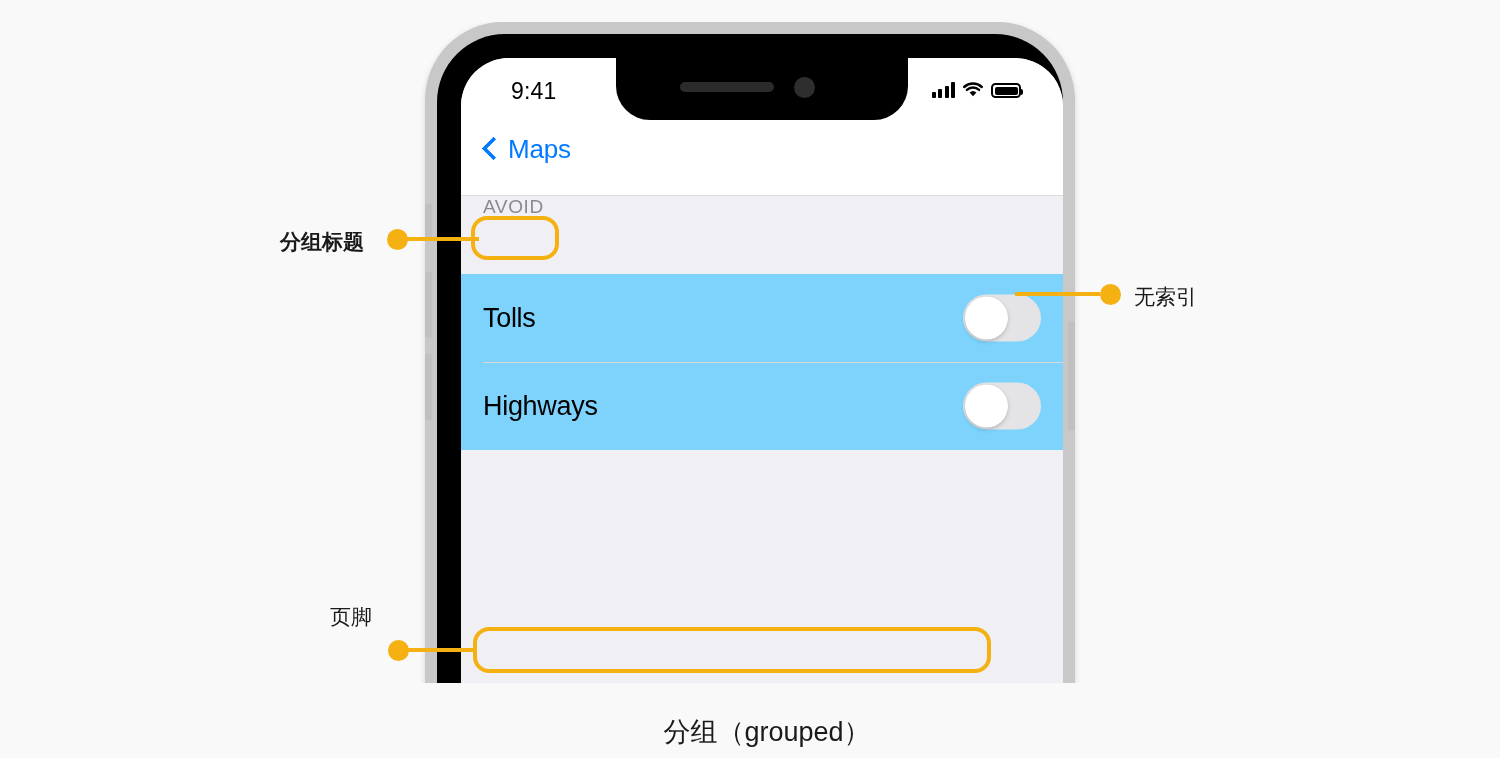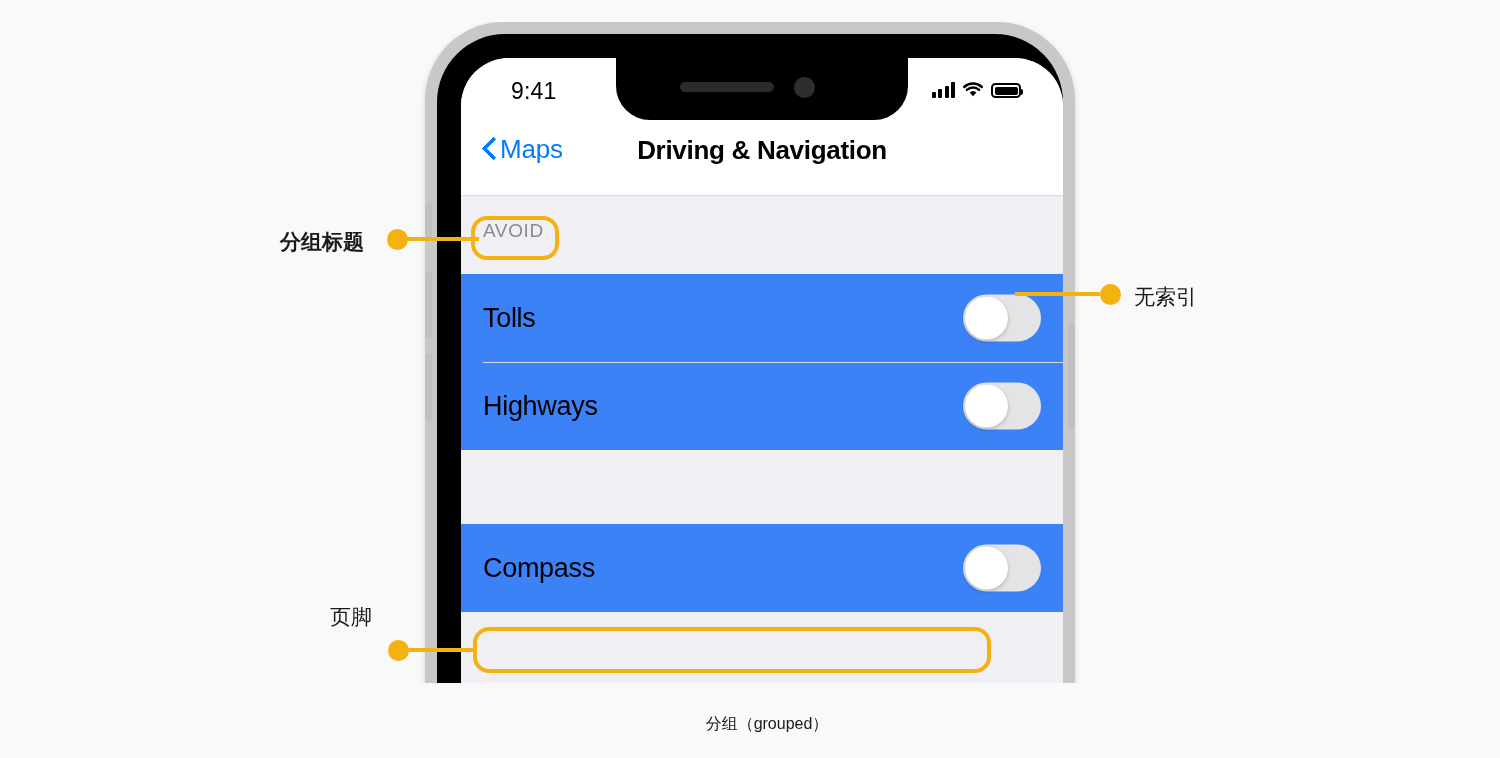--- a/index.html
+++ b/index.html
@@ -111,21 +111,21 @@
   .batt span{ display:block; width:100%; height:100%; background:#000; border-radius:2px;}
 
   
   .navbar{
     position:absolute; top:62px; left:0; right:0; height:76px;
     background:#fff;
     border-bottom:1px solid #dcdce0;
   }
   .nav-back{
     position:absolute; left:20px; top:14px;
-    display:flex; align-items:center; gap:4px;
+    display:flex; align-items:center; gap:12px;
     color:#007aff; cursor:pointer;
   }
   .chev{ width:15px; height:26px; position:relative; }
   .chev::before{
     content:""; position:absolute; left:4px; top:3px;
     width:13px; height:13px;
     border-left:4.5px solid #007aff;
     border-bottom:4.5px solid #007aff;
     transform:rotate(45deg);
     border-radius:1px;
@@ -138,34 +138,34 @@
     letter-spacing:-0.3px;
   }
 
   
   .table{
     position:absolute; top:138px; left:0; right:0; bottom:0;
     background:#efeff4;
   }
   .sec-header{
     height:74px;
-    display:flex; align-items:center;
+    display:flex; align-items:flex-start;
     padding:0 0 8px 22px;
   }
   .sec-header-txt{
     font-size:19px; color:#8a8a8e; letter-spacing:0.6px;
   }
   .sec-header.first{ height:78px; }
   .cells{ background:#fff; }
   .cell{
     position:relative;
     height:88px;
     display:flex; align-items:center;
     padding-left:22px; padding-right:22px;
-    background:#3b82f6;
+    background:#7dd3fc;
   }
   .cell + .cell::before{
     content:"";
     position:absolute; left:22px; right:0; top:0;
     height:1px; background:#d8d8dc;
   }
   .cell-label{
     font-size:27px; color:#000; letter-spacing:-0.3px;
   }
   .switch{
@@ -203,21 +203,21 @@
     border:4px solid #f5b112;
     border-radius:16px;
     background:transparent;
   }
 
   
   .caption{
     position:absolute;
     left:0; right:0; top:714px;
     text-align:center;
-    font-size:16px; color:#1a1a1a;padding-left:34px;
+    font-size:27px; color:#1a1a1a;padding-left:34px;
   }
 </style>
 </head>
 <body>
 
 <div class="phone-wrap">
   <div class="phone-outer">
 
     <div class="btn-side btn-mute"></div>
     <div class="btn-side btn-volup"></div>
@@ -252,21 +252,20 @@
                 <span></span>
               </div>
           </div>
         </div>
 
         <div class="navbar">
           <div class="nav-back">
             <span class="chev"></span>
             <span class="nav-back-label">Maps</span>
           </div>
-          <div class="nav-title">Driving &amp; Navigation</div>
         </div>
 
         <div class="table">
 
           <div class="sec-header first">
             <span class="sec-header-txt">AVOID</span>
           </div>
           <div class="cells">
             <div class="cell">
               <span class="cell-label">Tolls</span>
@@ -276,29 +275,20 @@
             </div>
             <div class="cell">
               <span class="cell-label">Highways</span>
               <span class="switch">
                 <span class="knob"></span>
               </span>
             </div>
           </div>
 
           <div class="sec-gap"></div>
-          <div class="cells">
-            <div class="cell">
-              <span class="cell-label">Compass</span>
-              <span class="switch">
-                <span class="knob"></span>
-              </span>
-            </div>
-
-          </div>
 
         </div>
       </div>
     </div>
   </div>
 </div>
 
 <div class="ann-layer">
 
   <div class="ann-text" style="left:280px; top:228px;font-weight:bold;">分组标题</div>

